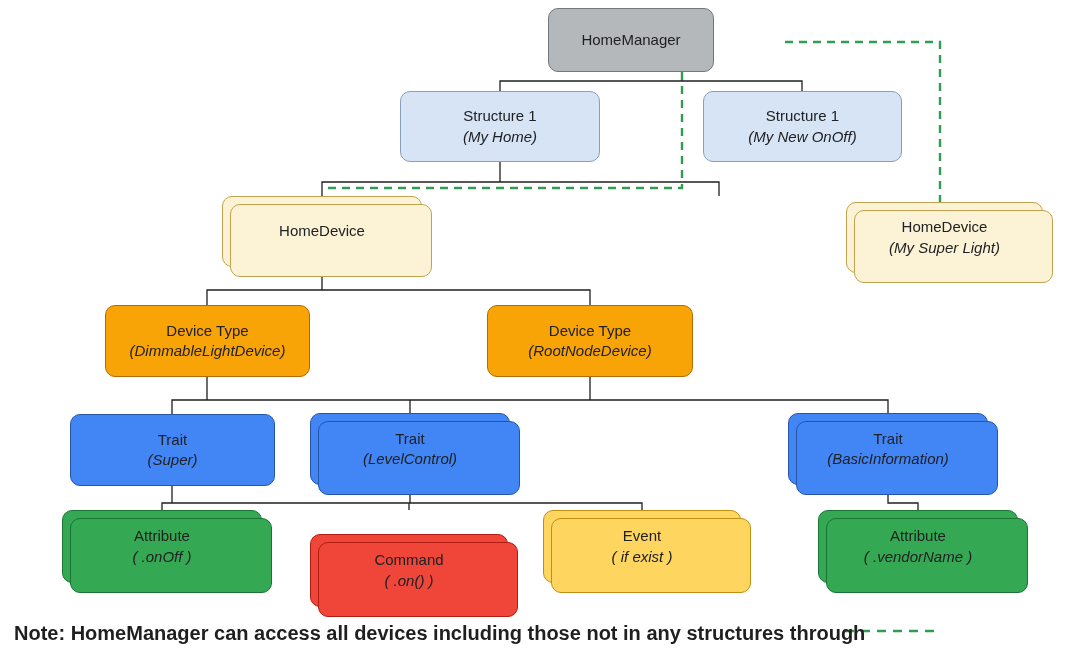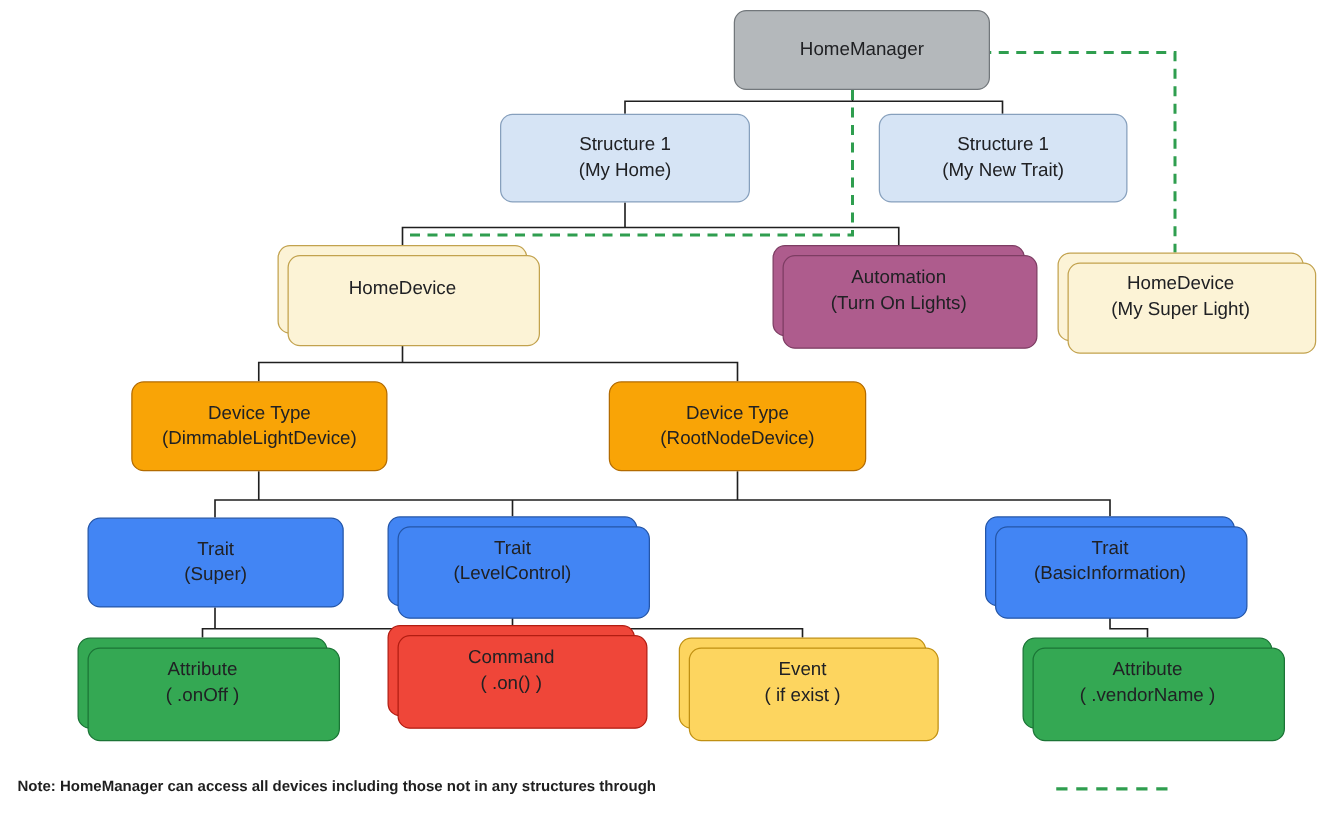--- a/index.html
+++ b/index.html
@@ -30,66 +30,62 @@
   .node.stacked::after{
     content:"";
     position:absolute;inset:-1.6px;
     transform:translate(9px,9px);
     background:inherit;
     border:inherit;
     border-radius:inherit;
     z-index:-1;
   }
   .node .ttl{display:block;}
-  .node .sub{display:block;}
+  .node .sub{display:block;font-style:italic;}
   #note{
     position:absolute;left:14px;top:622px;z-index:1;
-    font-size:12px;font-weight:bold;color:#1f1f1f;
+    font-size:20px;font-weight:bold;color:#1f1f1f;
     white-space:nowrap;
   }
 </style>
 </head>
 <body>
 
 <div id="canvas">
 
   <svg id="wires" viewBox="0 0 1072 652" xmlns="http://www.w3.org/2000/svg">
     <path fill="none" stroke="#1f1f1f" stroke-width="1.3" d="M682 72 V81 M500 91 V81 H802 V91
              M500 162 V182 M322 196 V182 H719 V196
              M322 267 V290 M207 305 V290 H590 V305
              M207 377 V400 M590 377 V400 M172 414 V400 H888 V413 M410 413 V400
              M172 486 V503 M410 485 V503 M162 510 V503 H642 V510 M409 503 V510
              M888 485 V503 H918 V510"></path>
     <path fill="none" stroke="#2f9e4f" stroke-width="2.4" stroke-dasharray="8 6" d="M682 72 V188 H322"></path>
     <path fill="none" stroke="#2f9e4f" stroke-width="2.4" stroke-dasharray="8 6" d="M785 42 H940 V202"></path>
     <path fill="none" stroke="#2f9e4f" stroke-width="2.6" stroke-dasharray="9 7" d="M845 631 H938"></path>
   </svg>
 
-  <div class="node" style="left: 587px; top: 8px; width: 205px; height: 64px; --fill: #b4b8bb; --stroke: #72777b;">
+  <div class="node" style="left: 548px; top: 8px; width: 166px; height: 64px; --fill: #b4b8bb; --stroke: #72777b;">
     <span class="ttl">HomeManager</span>
   </div>
 
   <div class="node" style="left: 400px; top: 91px; width: 200px; height: 71px; --fill: #d6e4f5; --stroke: #87a0bd;">
     <span class="ttl">Structure 1</span>
     <span class="sub">(My Home)</span>
   </div>
 
   <div class="node" style="left: 703px; top: 91px; width: 199px; height: 71px; --fill: #d6e4f5; --stroke: #87a0bd;">
     <span class="ttl">Structure 1</span>
-    <span class="sub">(My New Trait)</span>
+    <span class="sub">(My New OnOff)</span>
   </div>
 
   <div class="node stacked" style="left: 222px; top: 196px; width: 200px; height: 71px; --fill: #fcf3d6; --stroke: #c2a24e;">
     <span class="ttl">HomeDevice</span>
   </div>
 
-  <div class="node stacked" style="left: 618px; top: 196px; width: 202px; height: 73px; --fill: #ae5c8d; --stroke: #7d3d63;">
-    <span class="ttl">Automation</span>
-    <span class="sub">(Turn On Lights)</span>
-  </div>
 
   <div class="node stacked" style="left: 846px; top: 202px; width: 197px; height: 71px; --fill: #fcf3d6; --stroke: #c2a24e;">
     <span class="ttl">HomeDevice</span>
     <span class="sub">(My Super Light)</span>
   </div>
 
   <div class="node" style="left: 105px; top: 305px; width: 205px; height: 72px; --fill: #f9a406; --stroke: #b36b00;">
     <span class="ttl">Device Type</span>
     <span class="sub">(DimmableLightDevice)</span>
   </div>
@@ -112,21 +108,21 @@
   <div class="node stacked" style="left: 788px; top: 413px; width: 200px; height: 72px; --fill: #4285f4; --stroke: #2456a8;">
     <span class="ttl">Trait</span>
     <span class="sub">(BasicInformation)</span>
   </div>
 
   <div class="node stacked" style="left: 62px; top: 510px; width: 200px; height: 73px; --fill: #34a853; --stroke: #1b7436;">
     <span class="ttl">Attribute</span>
     <span class="sub">( .onOff )</span>
   </div>
 
-  <div class="node stacked" style="left: 310px; top: 500px; width: 198px; height: 73px; text-align: right; --fill: #ef4639; --stroke: #b21d12;">
+  <div class="node stacked" style="left: 310px; top: 534px; width: 198px; height: 73px; text-align: right; --fill: #ef4639; --stroke: #b21d12;">
     <span class="ttl">Command</span>
     <span class="sub">( .on() )</span>
   </div>
 
   <div class="node stacked" style="left: 543px; top: 510px; width: 198px; height: 73px; --fill: #fdd55f; --stroke: #c09012;">
     <span class="ttl">Event</span>
     <span class="sub">( if exist )</span>
   </div>
 
   <div class="node stacked" style="left: 818px; top: 510px; width: 200px; height: 73px; --fill: #34a853; --stroke: #1b7436;">

